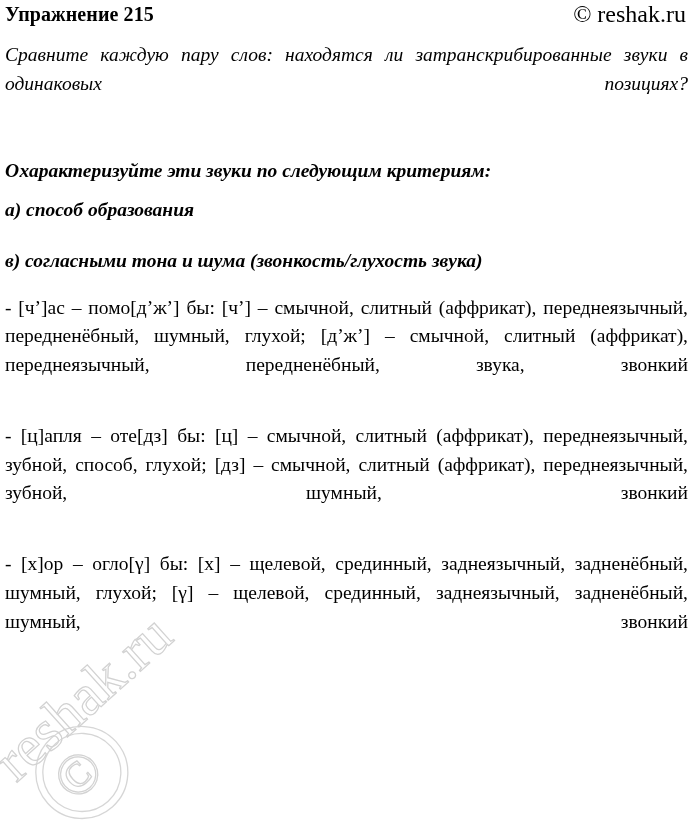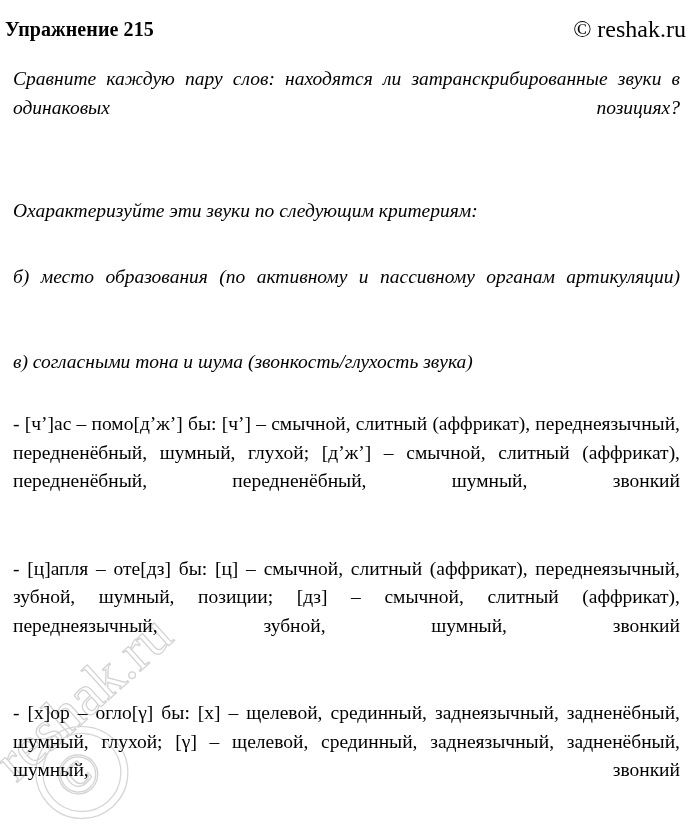--- a/index.html
+++ b/index.html
@@ -28,24 +28,24 @@
   .content {
     position: relative;
     z-index: 3;
     padding: 0 4px 0 5px;
     box-sizing: border-box;
   }
 
   
   .header-row {
     display: flex;
-    align-items: flex-start;
+    align-items: center;
     justify-content: space-between;
     height: 26px;
-    padding-top: 17px;
+    padding-top: 1px;
   }
   .doc-title {
     font-size: 20px;
     font-weight: bold;
     letter-spacing: 0.1px;
     line-height: 24px;
     white-space: nowrap;
   }
   .copyright {
     font-size: 24px;
@@ -53,27 +53,28 @@
     white-space: nowrap;
     padding-right: 2px;
   }
 
   
   .para {
     font-size: 19.5px;
     line-height: 28.6px;
     text-align: justify;
     text-justify: inter-word;
-    margin: 8px;
+    margin: 0;
   }
   .para.italic {
     font-style: italic;
   }
   .para.nojust {
     text-align: left;
+    font-weight: bold;
   }
 
   .gap-sm { height: 11px; }
   .gap-md { height: 14px; }
   .gap-lg { height: 16px; }
   .gap-xl { height: 18px; }
 
   
   .para::after {
     content: "";
@@ -139,35 +140,35 @@
 
     <div class="gap-lg"></div>
 
 
     <div class="gap-md"></div>
 
     <p class="para italic nojust">Охарактеризуйте эти звуки по следующим критериям:</p>
 
     <div class="gap-sm"></div>
 
+    <p class="para italic nojust">а) способ образования</p>
 
     <div class="gap-sm"></div>
 
-    <p class="para italic">б) место образования (по активному и пассивному органам артикуляции)</p>
 
     <div class="gap-sm"></div>
 
     <p class="para italic nojust">в) согласными тона и шума (звонкость/глухость звука)</p>
 
     <div class="gap-xl"></div>
 
-    <p class="para">- [ч’]ас – помо[д’ж’] бы: [ч’] – смычной, слитный (аффрикат), переднеязычный, передненёбный, шумный, глухой; [д’ж’] – смычной, слитный (аффрикат), передненёбный, передненёбный, шумный, звонкий</p>
+    <p class="para">- [ч’]ас – помо[д’ж’] бы: [ч’] – смычной, слитный (аффрикат), переднеязычный, передненёбный, шумный, глухой; [д’ж’] – смычной, слитный (аффрикат), переднеязычный, передненёбный, звука, звонкий</p>
 
     <div class="gap-md"></div>
 
-    <p class="para">- [ц]апля – оте[дз] бы: [ц] – смычной, слитный (аффрикат), переднеязычный, зубной, шумный, позиции; [дз] – смычной, слитный (аффрикат), переднеязычный, зубной, шумный, звонкий</p>
+    <p class="para">- [ц]апля – оте[дз] бы: [ц] – смычной, слитный (аффрикат), переднеязычный, зубной, способ, глухой; [дз] – смычной, слитный (аффрикат), переднеязычный, зубной, шумный, звонкий</p>
 
     <div class="gap-md"></div>
 
     <p class="para">- [х]ор – огло[γ] бы: [х] – щелевой, срединный, заднеязычный, задненёбный, шумный, глухой; [γ] – щелевой, срединный, заднеязычный, задненёбный, шумный, звонкий</p>
 
   </div>
 </div>
 
 </body></html>

